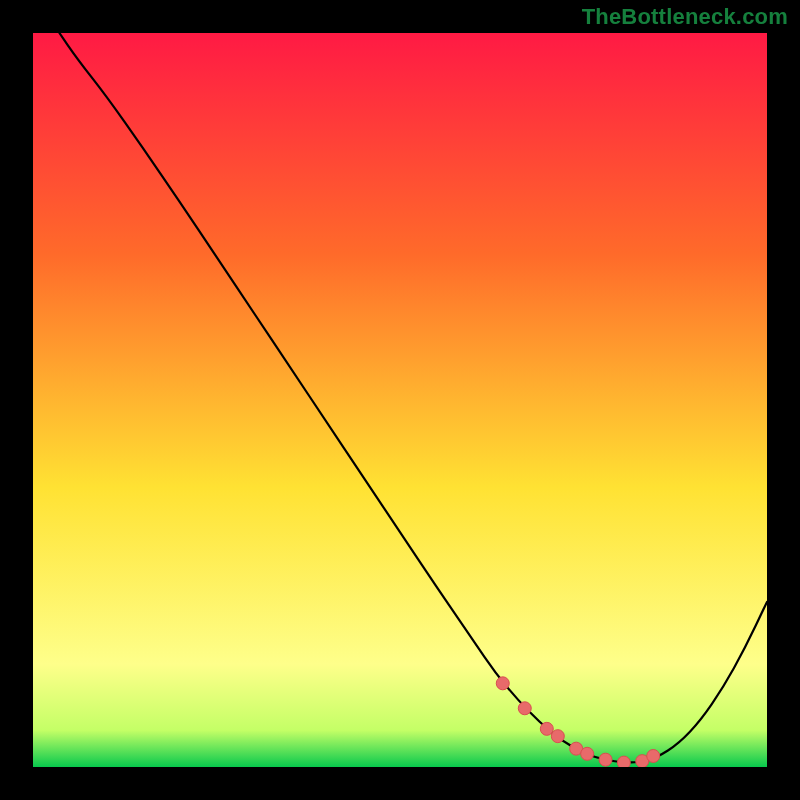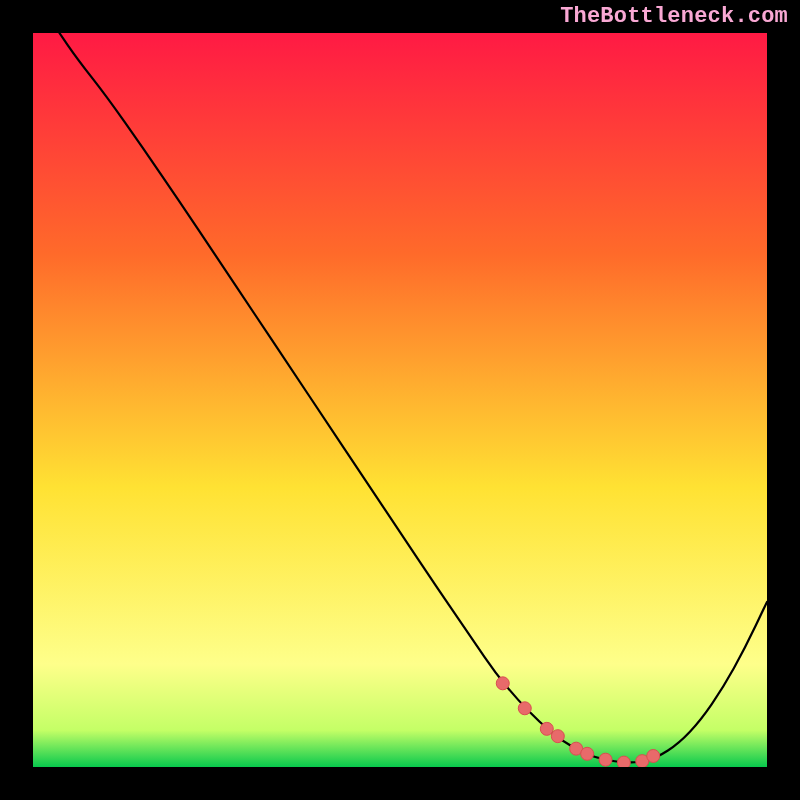--- a/index.html
+++ b/index.html
@@ -2,24 +2,24 @@
 <html><head>
 <meta charset="utf-8">
 <style>
   * { margin: 0; padding: 0; box-sizing: border-box; }
   html, body { width: 800px; height: 800px; background: #000; overflow: hidden; }
   .wrap { position: relative; width: 800px; height: 800px; }
   .attribution {
     position: absolute;
     top: 4px;
     right: 12px;
-    font-family: Liberation Mono, monospace;
+    font-family: Liberation Sans, sans-serif;
     font-size: 22px;
     font-weight: bold;
-    color: #f9a8d4;
+    color: #15803d;
     letter-spacing: 0.2px;
     z-index: 10;
   }
   .plot-frame {
     position: absolute;
     left: 33px;
     top: 33px;
     width: 734px;
     height: 734px;
     background: #fff;

